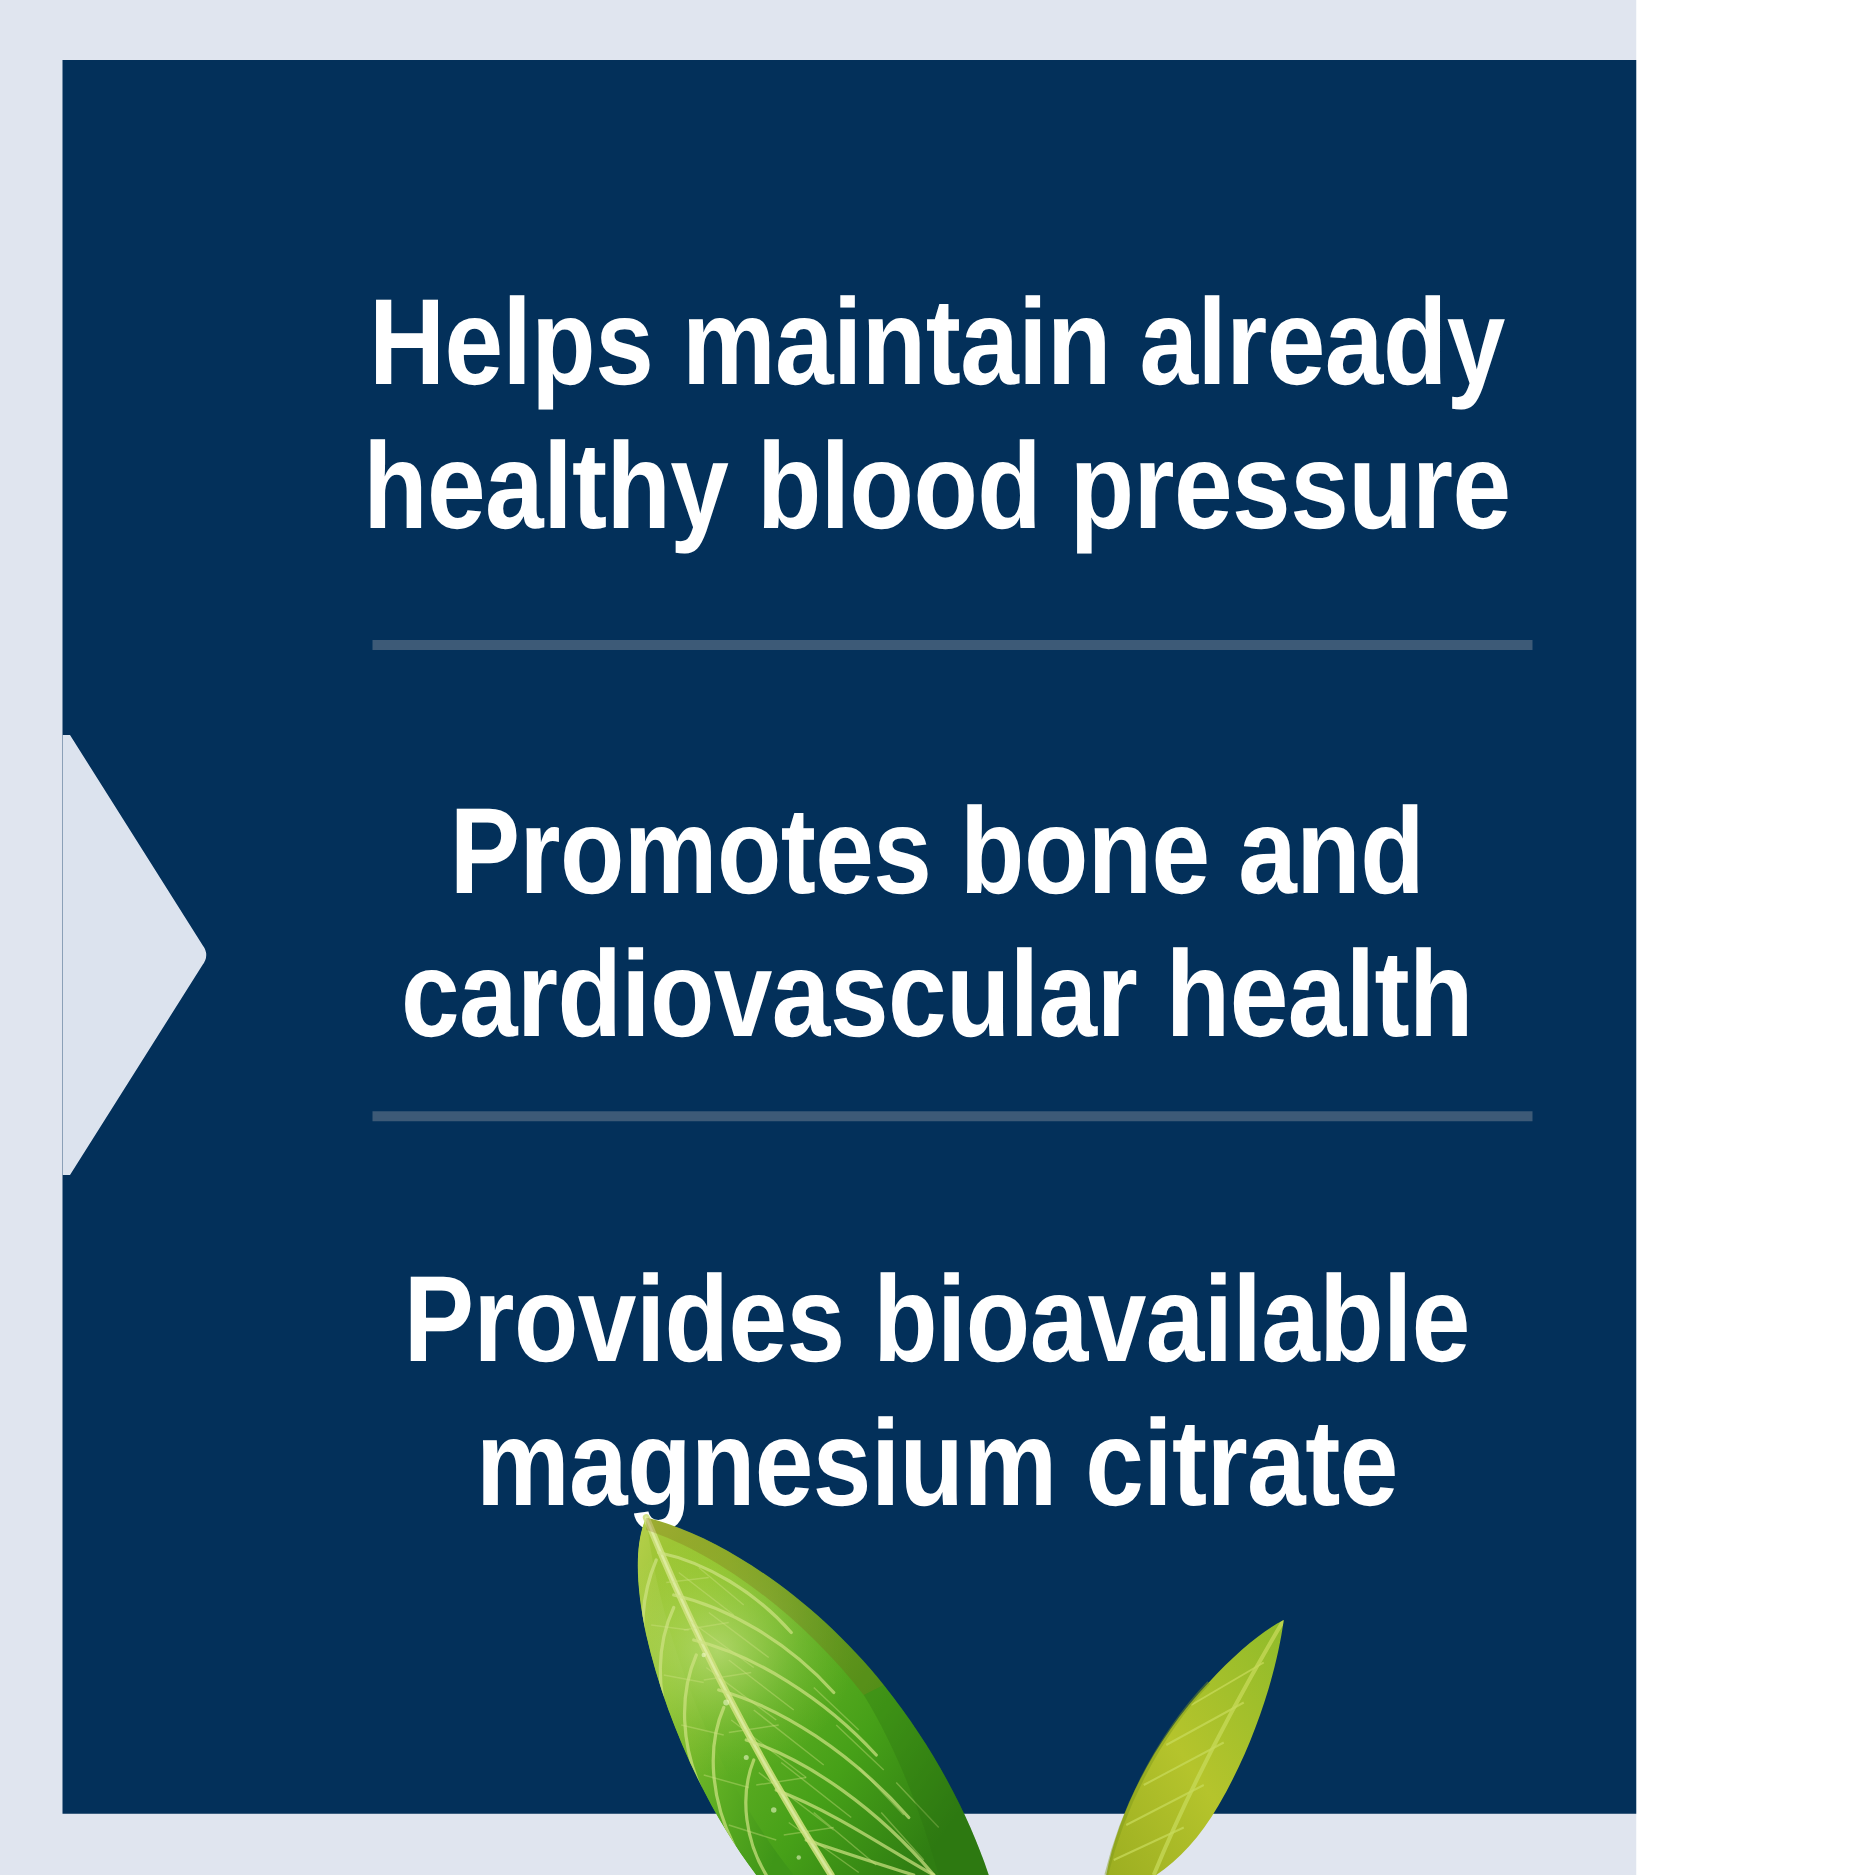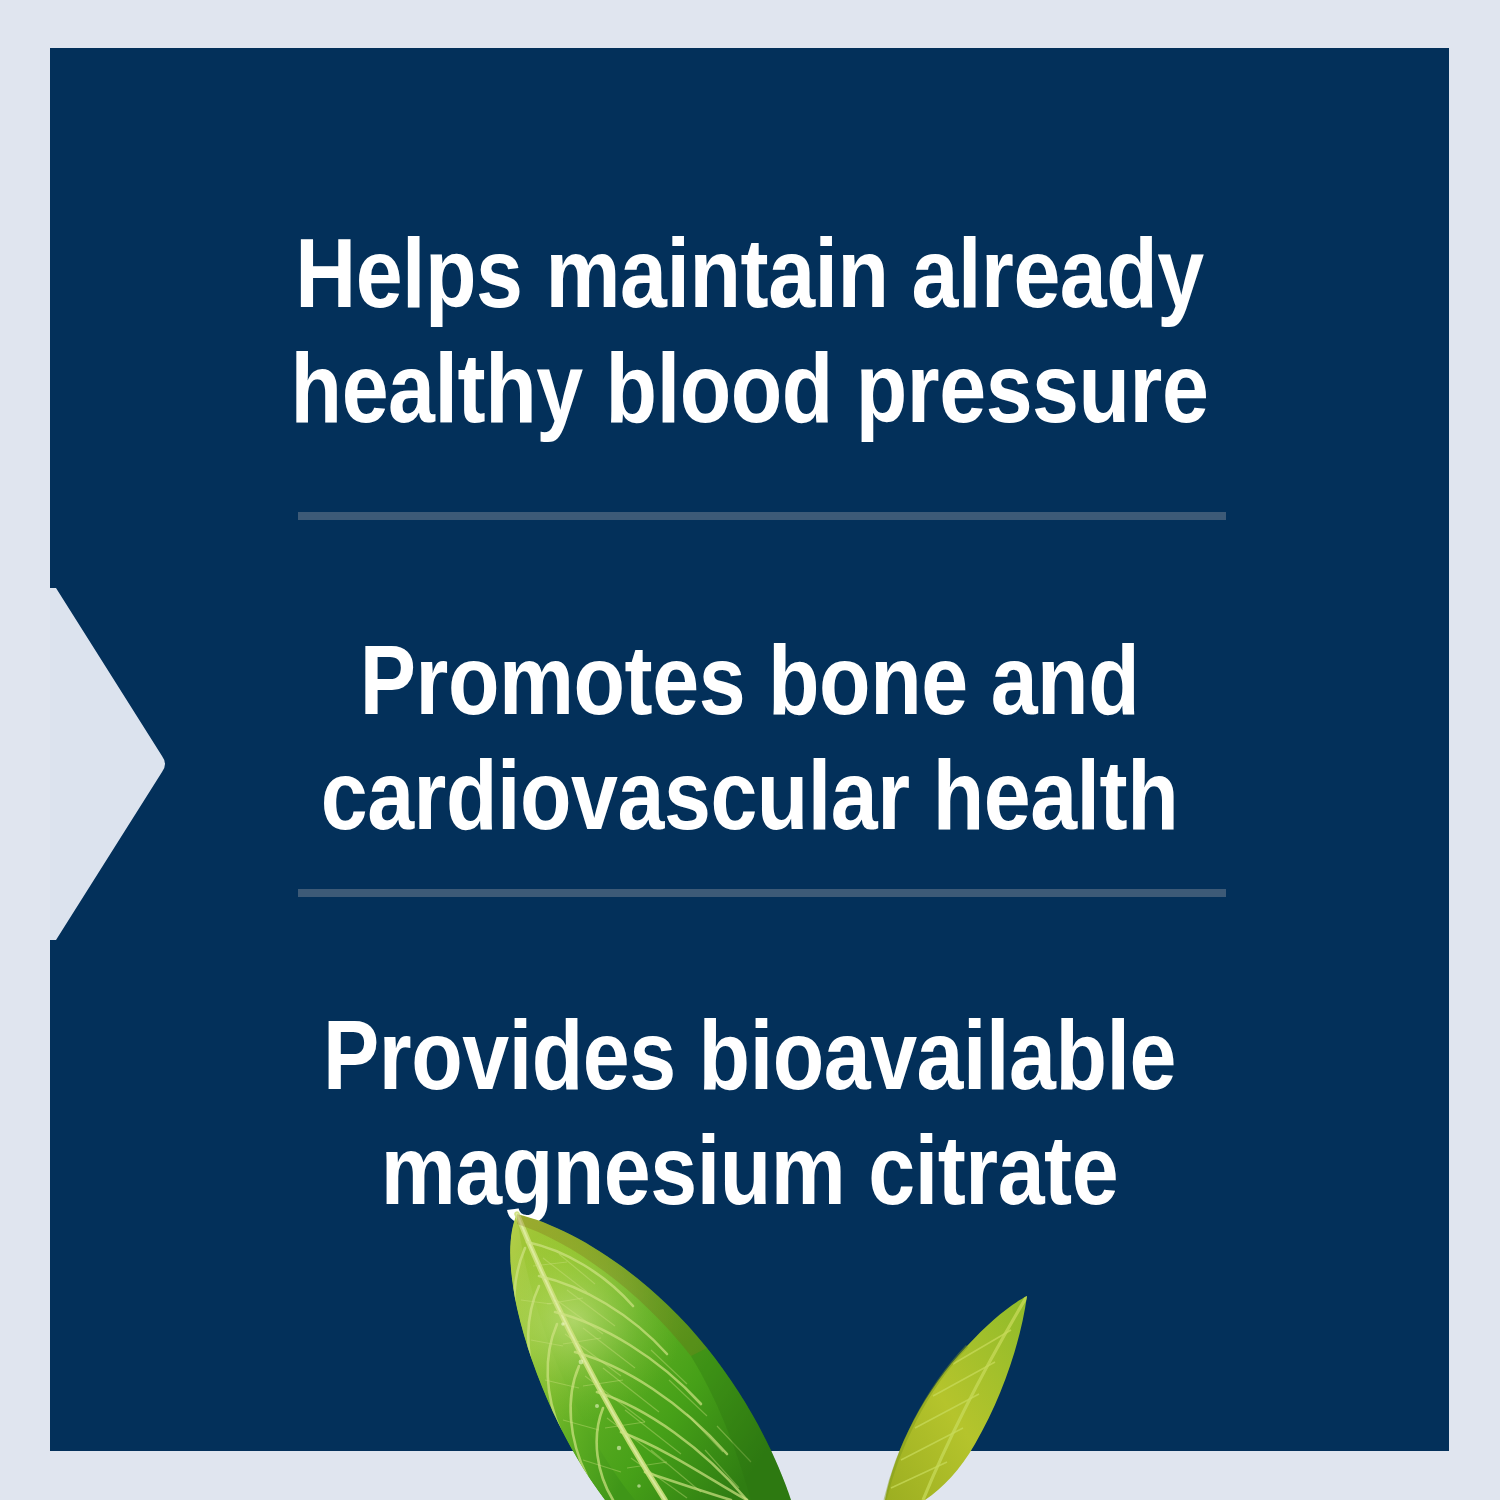--- a/index.html
+++ b/index.html
@@ -2,21 +2,21 @@
 <html><head>
 <meta charset="utf-8">
 <style>
   html, body {
     margin: 0;
     padding: 0;
     background: #ffffff;
   }
   #stage {
     position: relative;
-    width: 1500px;
+    width: 1309px;
     height: 1500px;
     overflow: hidden;
     background: #e0e5ef;
     font-family: "Liberation Sans", "DejaVu Sans", sans-serif;
   }
 
   
   #panel {
     position: absolute;
     left: 50px;

